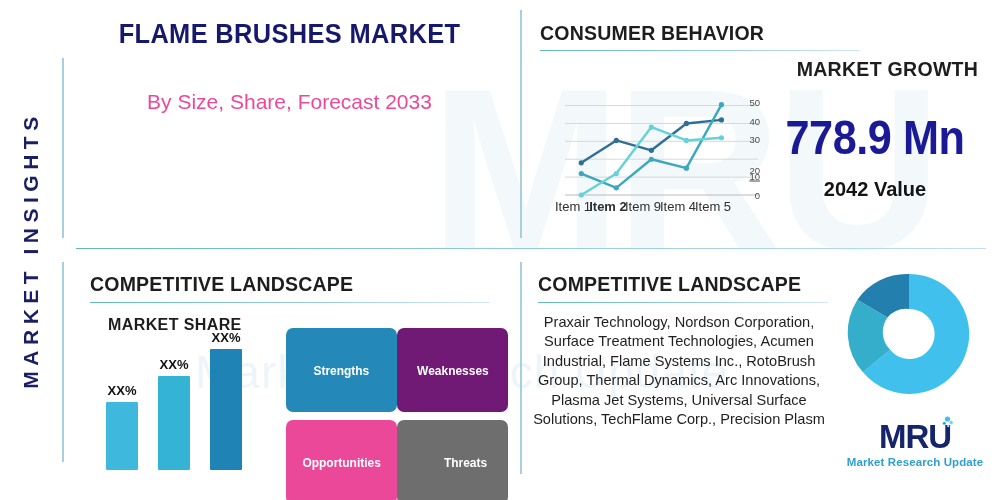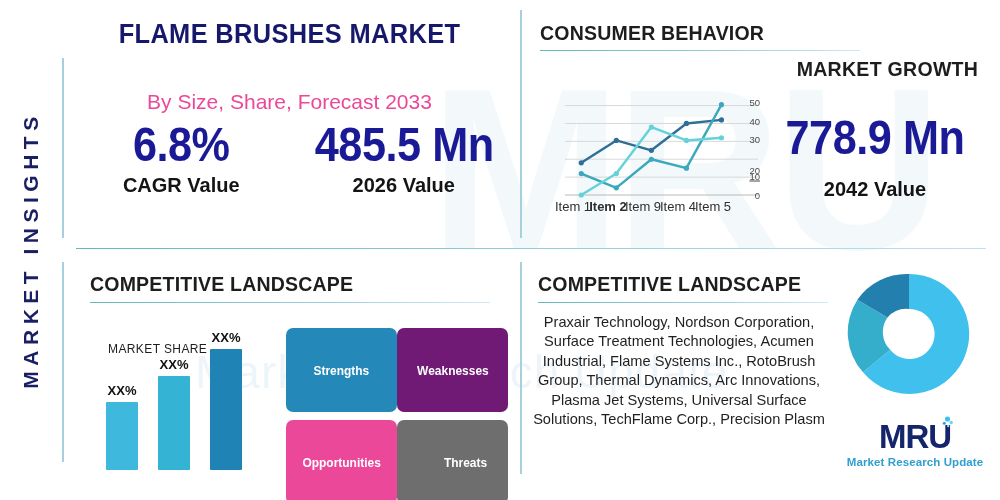--- a/index.html
+++ b/index.html
@@ -170,23 +170,23 @@
     position: absolute;
     font-size: 13px;
     color: #2f2f2f;
     text-align: center;
     white-space: nowrap;
   }
 
   
   #market-share-label {
     position: absolute;
-    left: 108px; top: 342px;
-    font-size: 12px;
-    font-weight: 400;
+    left: 108px; top: 316px;
+    font-size: 16px;
+    font-weight: 700;
     color: #1d1d1d;
     letter-spacing: 0.4px;
   }
   #bars {
     position: absolute;
     left: 100px; top: 340px;
     width: 165px; height: 130px;
   }
   .bar {
     position: absolute;
@@ -285,30 +285,20 @@
   <div class="vdiv" style="left:62px; top:58px; height:180px;"></div>
   <div class="vdiv" style="left:62px; top:262px; height:200px;"></div>
   <div class="vdiv" style="left:520px; top:10px; height:228px;"></div>
   <div class="vdiv" style="left:520px; top:262px; height:212px;"></div>
   <div class="hdiv" style="left:76px; top:248px; width:910px;
               background:linear-gradient(90deg,#63b9ba 0%, #8fc9dd 45%, #bfe0ef 100%);"></div>
 
   <div id="main-title">FLAME BRUSHES MARKET</div>
   <div id="subtitle">By Size, Share, Forecast 2033</div>
 
-  <div id="kpi-row">
-    <div class="kpi">
-      <div class="kpi-value">6.8%</div>
-      <div class="kpi-label">CAGR Value</div>
-    </div>
-    <div class="kpi">
-      <div class="kpi-value">485.5 Mn</div>
-      <div class="kpi-label">2026 Value</div>
-    </div>
-  </div>
 
   <div class="sec-head" style="left:540px; top:21px;">CONSUMER BEHAVIOR</div>
   <div class="sec-rule" style="left:540px; top:50px; width:320px;
               background:linear-gradient(90deg,#63b9ba 0%, #9acfe0 60%, #cfe7f2 100%);"></div>
 
   <div id="growth-head" style="right:22px; top:57px;">MARKET GROWTH</div>
 
   <div id="growth-value">778.9 Mn</div>
   <div id="growth-label">2042 Value</div>
 

